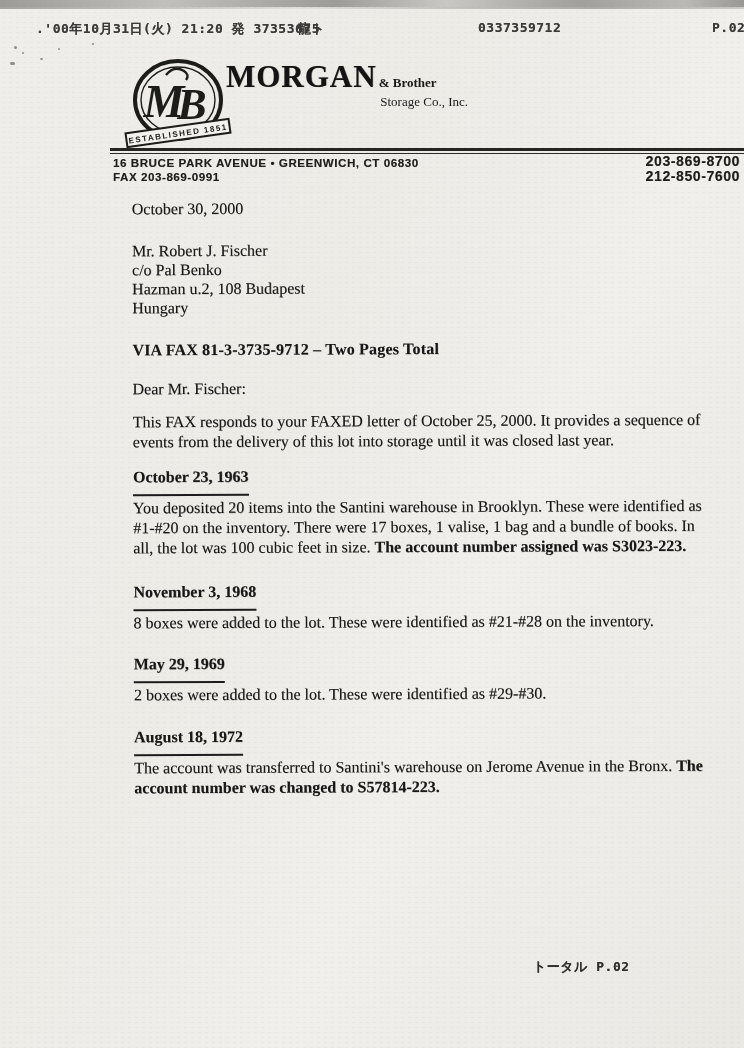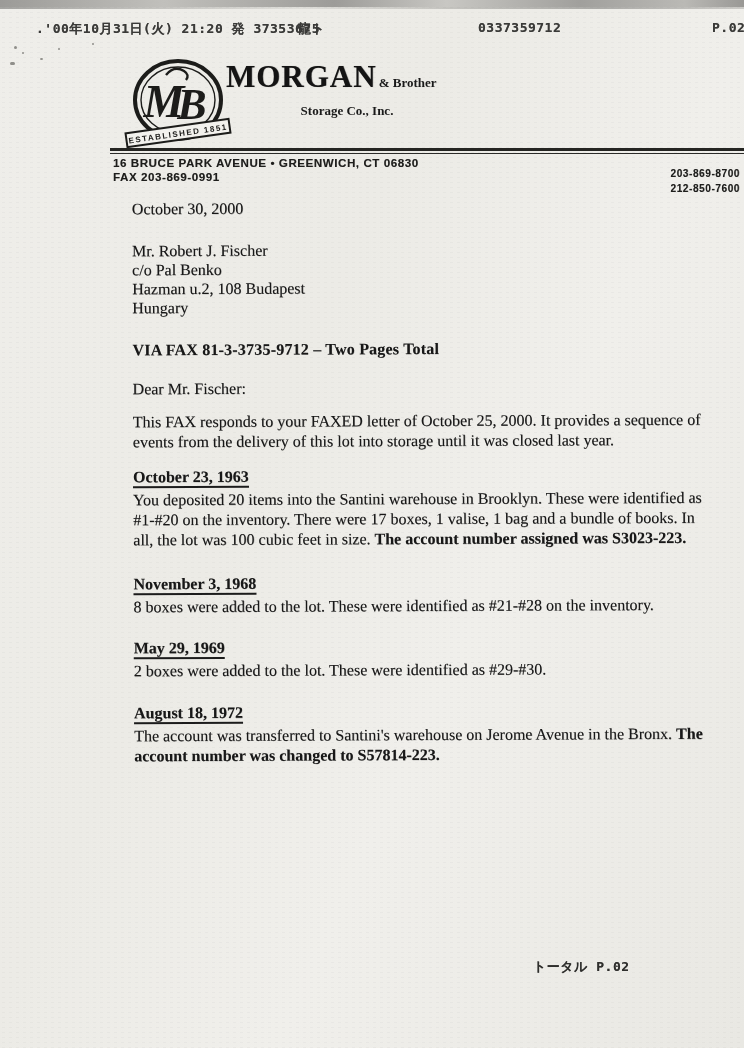--- a/index.html
+++ b/index.html
@@ -39,55 +39,55 @@
   .emblem{position:absolute;left:12px;top:2px;}
   .brand{position:absolute;left:116px;top:8px;width:300px;}
   .brand-row1{display:flex;align-items:baseline;}
   .brand-main{
     font-family:"Liberation Serif", serif;font-weight:bold;
     font-size:31px;letter-spacing:1px;color:#141414;line-height:.92;
     text-shadow:.4px .4px .7px rgba(0,0,0,.45);
   }
   .brand-suffix{font-size:13px;font-weight:bold;margin-left:2px;color:#1a1a1a;}
   .brand-tertiary{
-    font-size:13px;font-weight:bold;color:#1a1a1a;text-align:center;width:242px;margin-top:11px;
+    font-size:13px;font-weight:normal;color:#1a1a1a;text-align:right;width:242px;margin-top:2px;
   }
   .rule{position:absolute;left:0px;top:93px;width:634px;}
   .rule .thick{height:3px;background:#252522;}
   .rule .thin{height:1px;background:#2c2c29;margin-top:2px;}
   .addr{
     position:absolute;left:3px;top:101px;
     font-family:"Liberation Sans", sans-serif;
     font-size:11.5px;font-weight:bold;color:#1e1e1c;letter-spacing:.6px;
     line-height:14px;white-space:nowrap;
     text-shadow:.3px .3px .5px rgba(0,0,0,.4);
   }
   .phones{
-    position:absolute;right:4px;top:111px;text-align:right;
+    position:absolute;right:4px;top:99px;text-align:right;
     font-family:"Liberation Sans", sans-serif;
-    font-size:10px;font-weight:bold;color:#1e1e1c;letter-spacing:.6px;line-height:15px;
+    font-size:14px;font-weight:bold;color:#1e1e1c;letter-spacing:.6px;line-height:15px;
     text-shadow:.3px .3px .5px rgba(0,0,0,.4);
   }
 
   
   .letter{
     position:absolute;left:133px;top:198px;width:588px;
     font-size:16px;line-height:20px;
     transform:rotate(-0.25deg);
     text-shadow:.3px .3px .6px rgba(10,10,10,.4);
   }
   .date-line{margin:0 0 0 0;}
   .recipient{margin-top:22px;line-height:19px;}
   .via-fax{margin-top:23px;font-weight:bold;letter-spacing:.2px;}
   .salutation{margin-top:19px;}
   .intro{margin-top:13px;width:582px;}
   .section{margin-top:0;}
   .sec-heading{
     font-weight:bold;display:inline-block;
-    border-bottom:2px solid #1c1c1c;padding-bottom:0px;line-height:18px;
+    border-bottom:2px solid #1c1c1c;padding-bottom:8px;line-height:18px;
   }
   .sec-body{width:584px;margin-top:2px;}
   .sec-bold{font-weight:bold;}
   .mt1{margin-top:15px;}
   .mt2{margin-top:22px;}
   .mt3{margin-top:24px;}
   .mt4{margin-top:21px;}
   .footer-imprint{color:#2f2f2d;}
 </style>
 </head>

